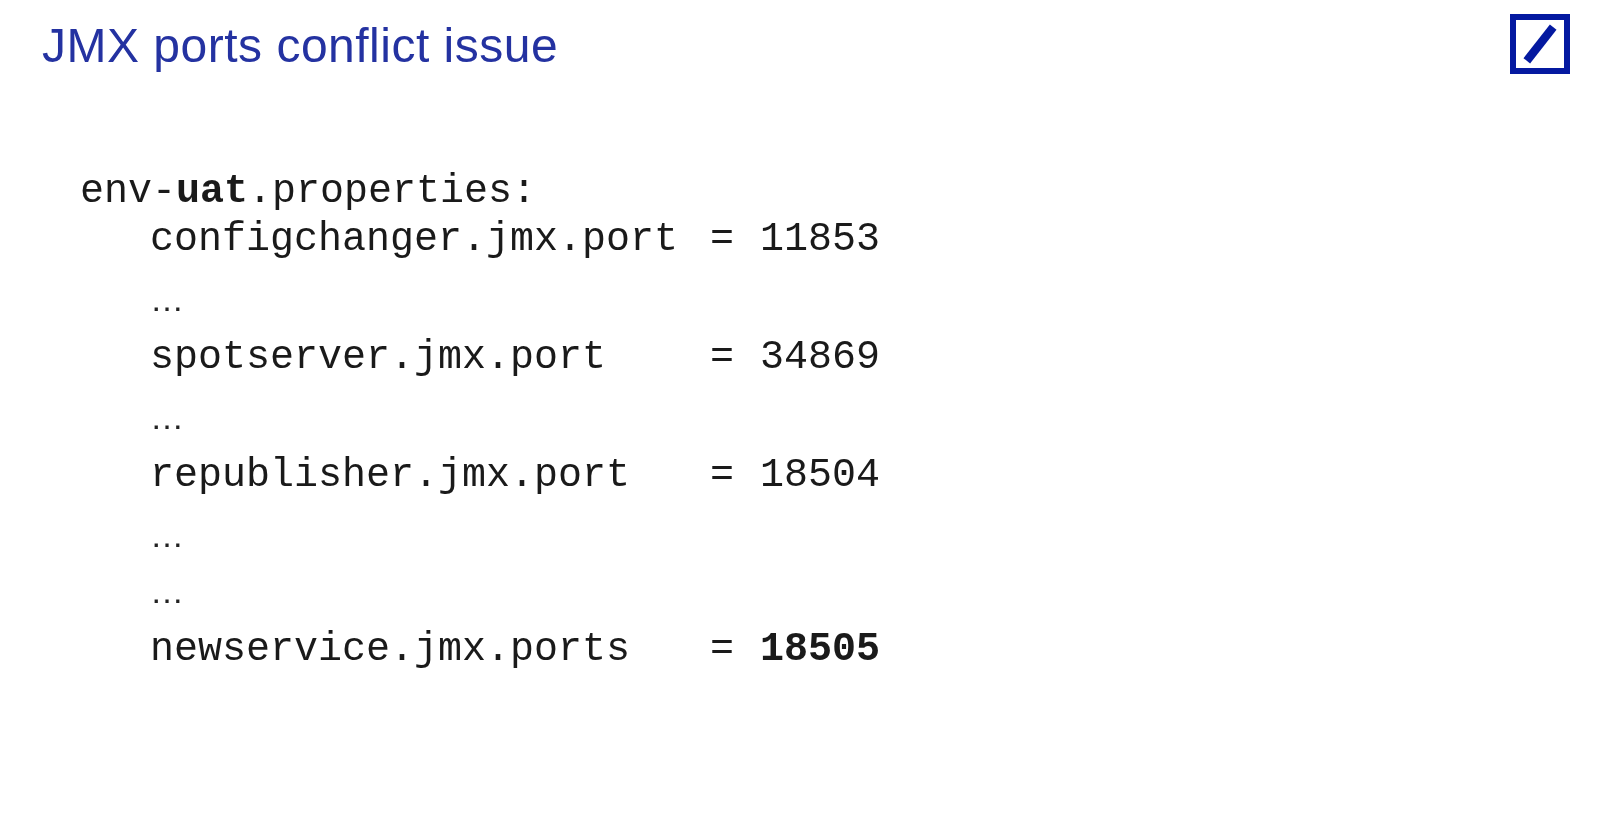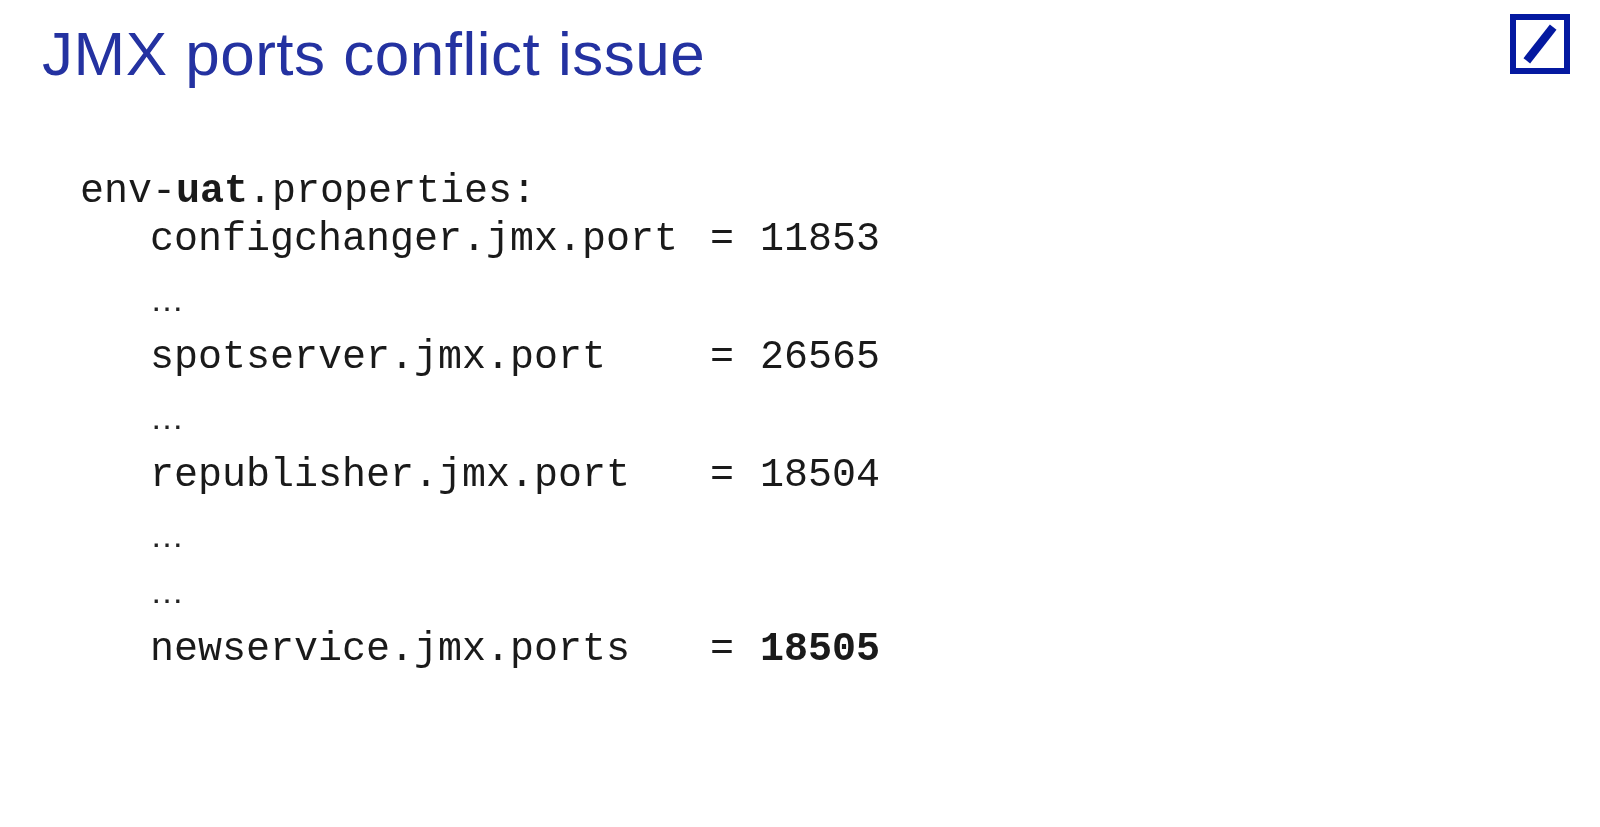--- a/index.html
+++ b/index.html
@@ -11,21 +11,21 @@
       width: 1600px;
       height: 827px;
       background: #ffffff;
       position: relative;
       font-family: Verdana, Geneva, sans-serif;
     }
     .title {
       position: absolute;
       top: 18px;
       left: 42px;
-      font-size: 62px;
+      font-size: 48px;
       color: #2432a1;
       font-weight: normal;
       letter-spacing: 0.5px;
     }
     .logo {
       position: absolute;
       top: 14px;
       right: 30px;
       width: 60px;
       height: 60px;
@@ -82,20 +82,20 @@
 </div>
 
 <div class="content">
   <div class="file-header">
     <span>env-</span><span class="bold">uat</span><span>.properties:</span>
   </div>
 
   <div id="props">
       <div class="prop-line"><span class="key">configchanger.jmx.port</span><span class="eq">=</span><span class="val">11853</span></div>
       <div class="ellipsis">…</div>
-      <div class="prop-line"><span class="key">spotserver.jmx.port</span><span class="eq">=</span><span class="val">26565</span></div>
+      <div class="prop-line"><span class="key">spotserver.jmx.port</span><span class="eq">=</span><span class="val">34869</span></div>
       <div class="ellipsis">…</div>
       <div class="prop-line"><span class="key">republisher.jmx.port</span><span class="eq">=</span><span class="val">18504</span></div>
       <div class="ellipsis">…</div>
       <div class="ellipsis">…</div>
       <div class="prop-line"><span class="key">newservice.jmx.ports</span><span class="eq">=</span><span class="val bold">18505</span></div>
     </div>
 </div>
 
 </body></html>

